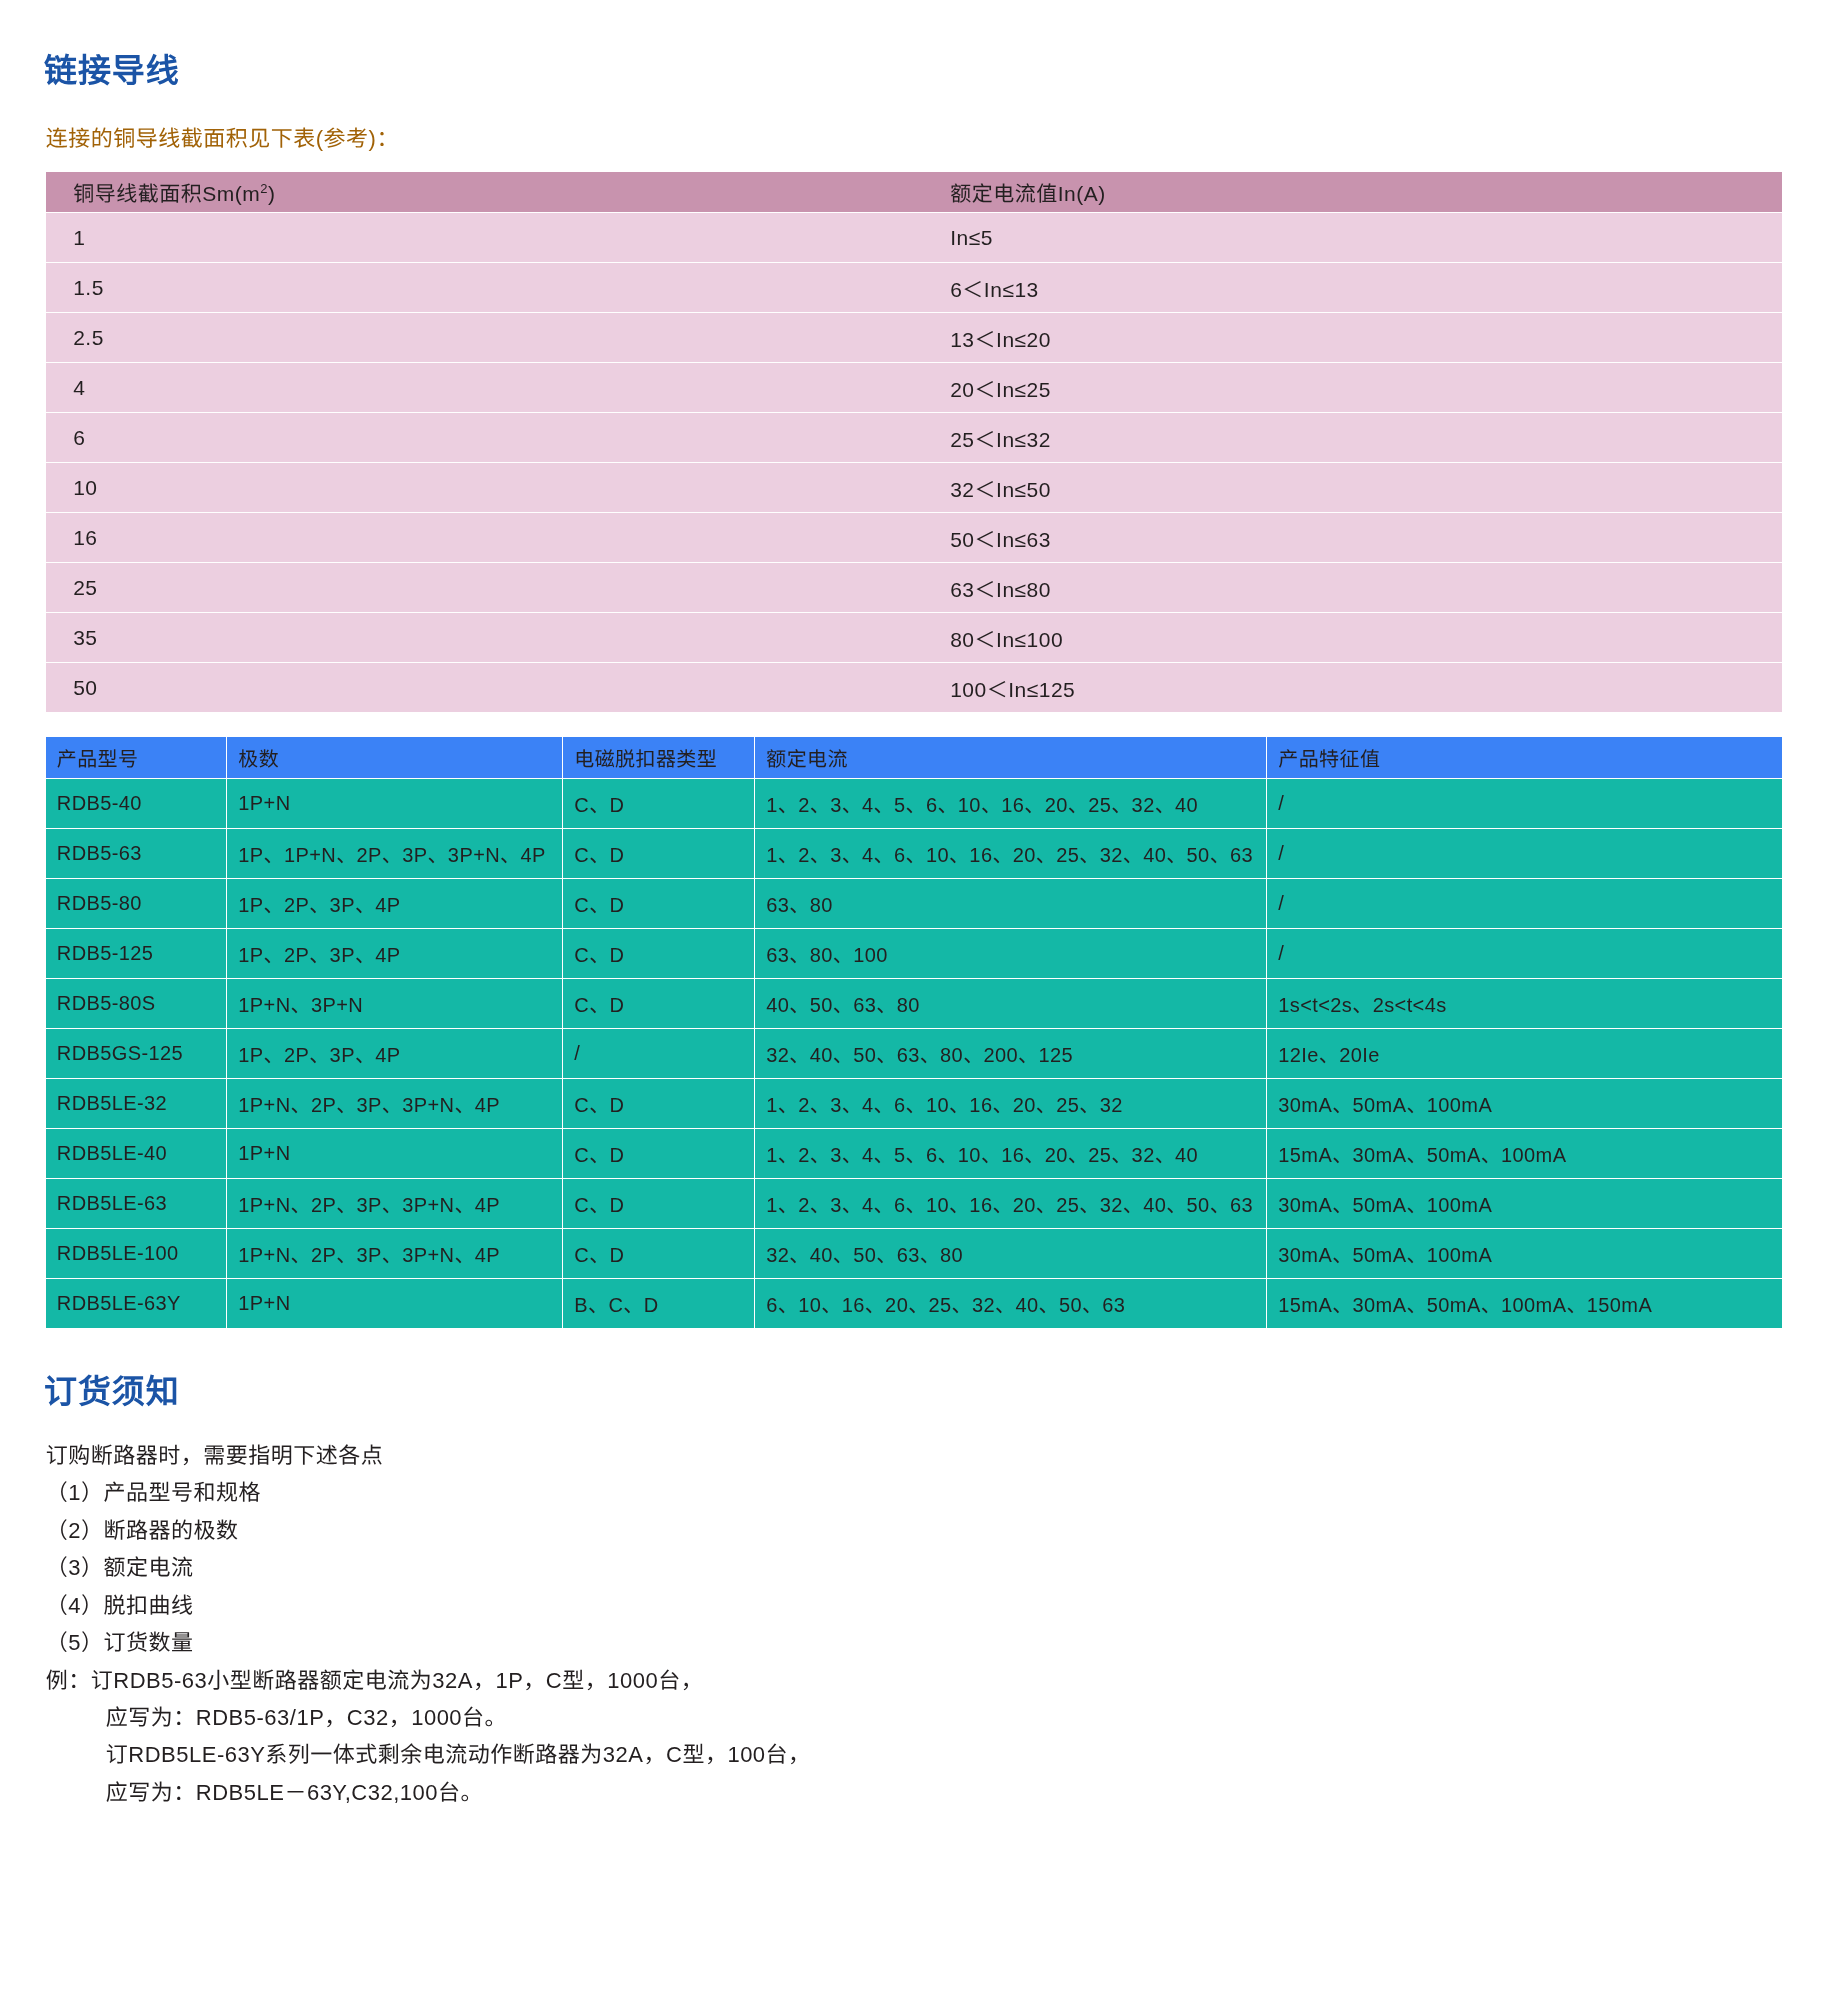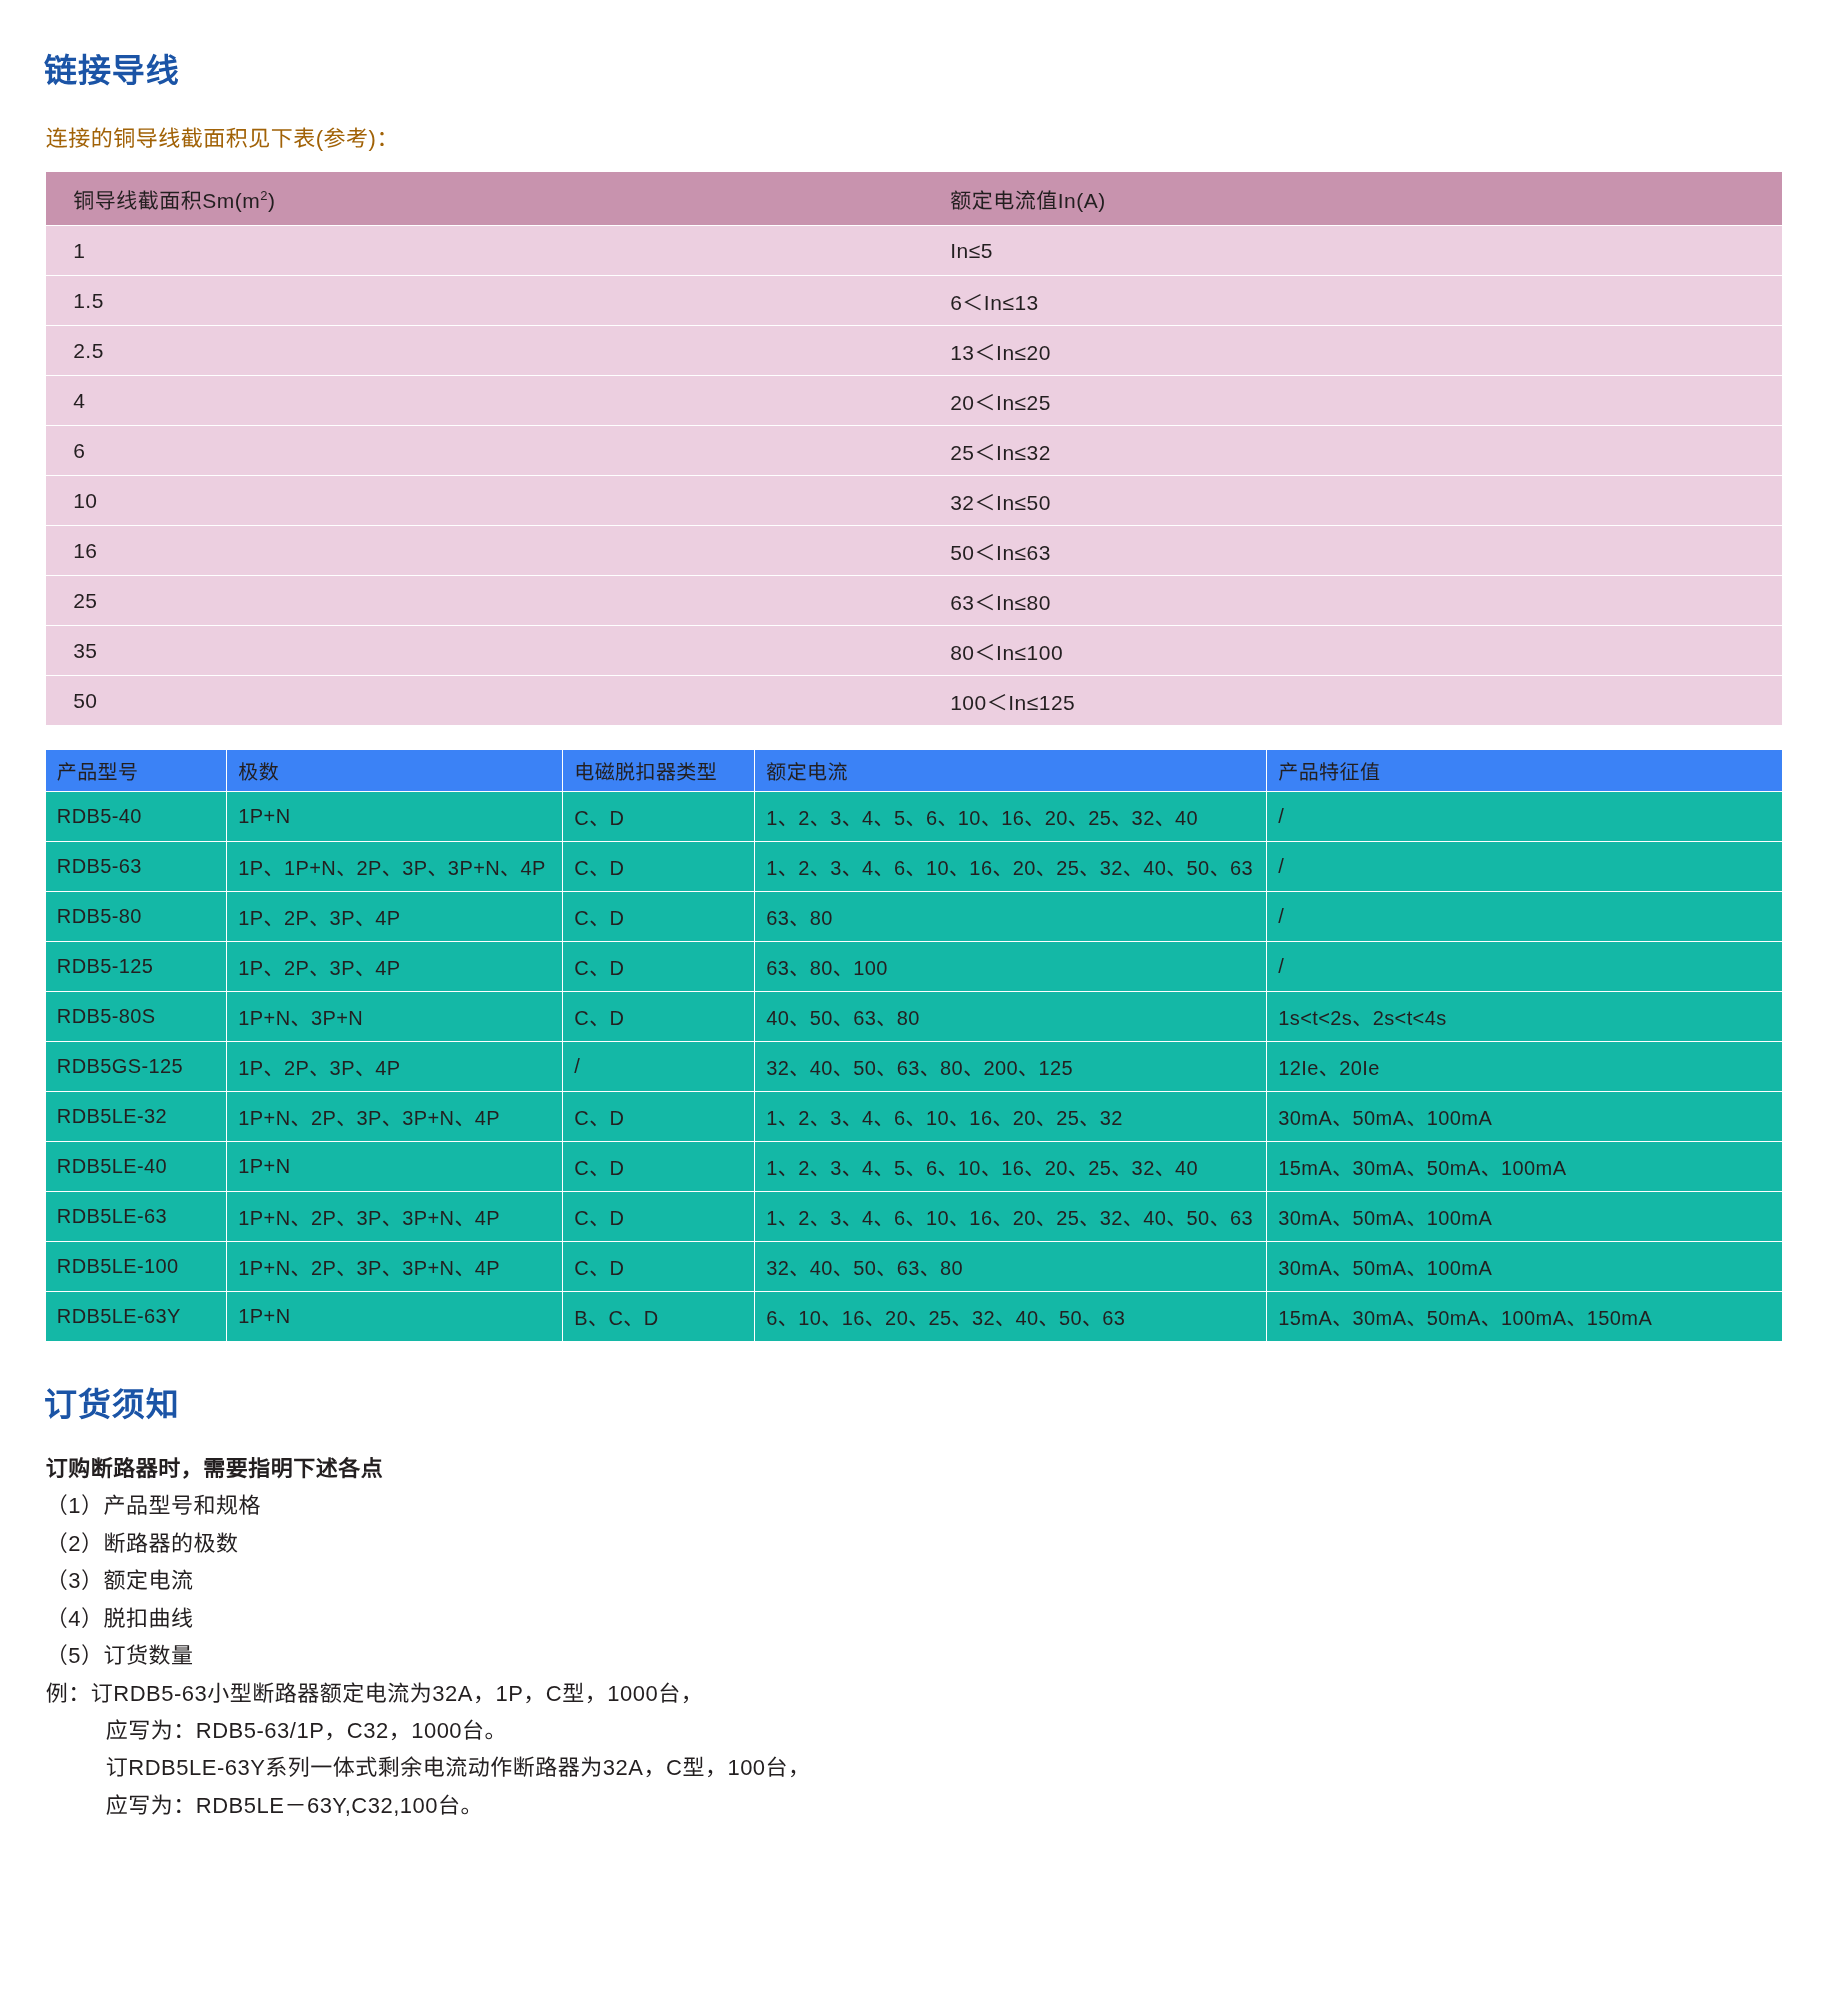--- a/index.html
+++ b/index.html
@@ -53,21 +53,21 @@
     font-weight: 400;
     text-align: left;
     vertical-align: middle;
     border-bottom: 1.8px solid #ffffff;
     letter-spacing: 0.5px;
   }
   table.wire-table thead th {
     background: #c893ae;
     color: #231f20;
     font-weight: 400;
-    height: 53px;
+    height: 40px;
   }
   table.wire-table tbody td {
     background: #eccfe0;
   }
   table.wire-table col.c1 { width: 877px; }
   table.wire-table col.c2 { width: 859px; }
   sup { font-size: 0.62em; vertical-align: super; }
 
   
   table.spec-table {
@@ -106,21 +106,21 @@
   table.spec-table col.s5 { width: 515px; }
 
   
   .order-block { margin-top: 42px; }
   .order-text {
     font-size: 22px;
     line-height: 1.62;
     margin: 0 0 1.8px 1.8px;
     letter-spacing: 0.5px;
   }
-  .order-text.first { margin-top: 24px; font-weight: bold; }
+  .order-text.first { margin-top: 24px; }
   .indent-1 { padding-left: 60px; }
 </style>
 </head>
 <body>
 
 <div class="page">
 
   <h2 class="section-title">链接导线</h2>
 
   <p class="intro-line">连接的铜导线截面积见下表(参考)：</p>

